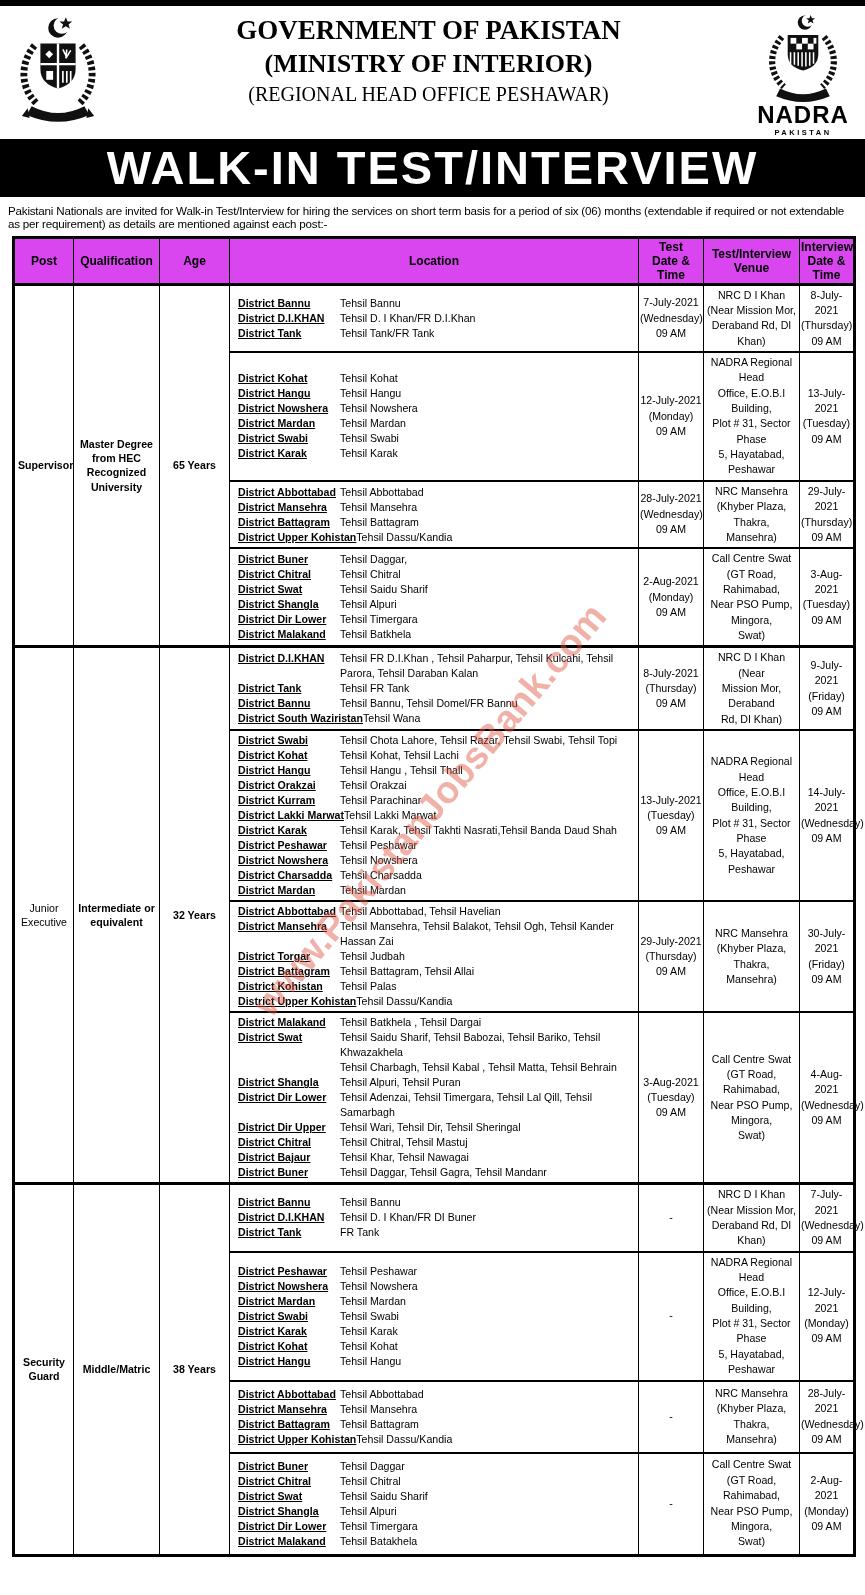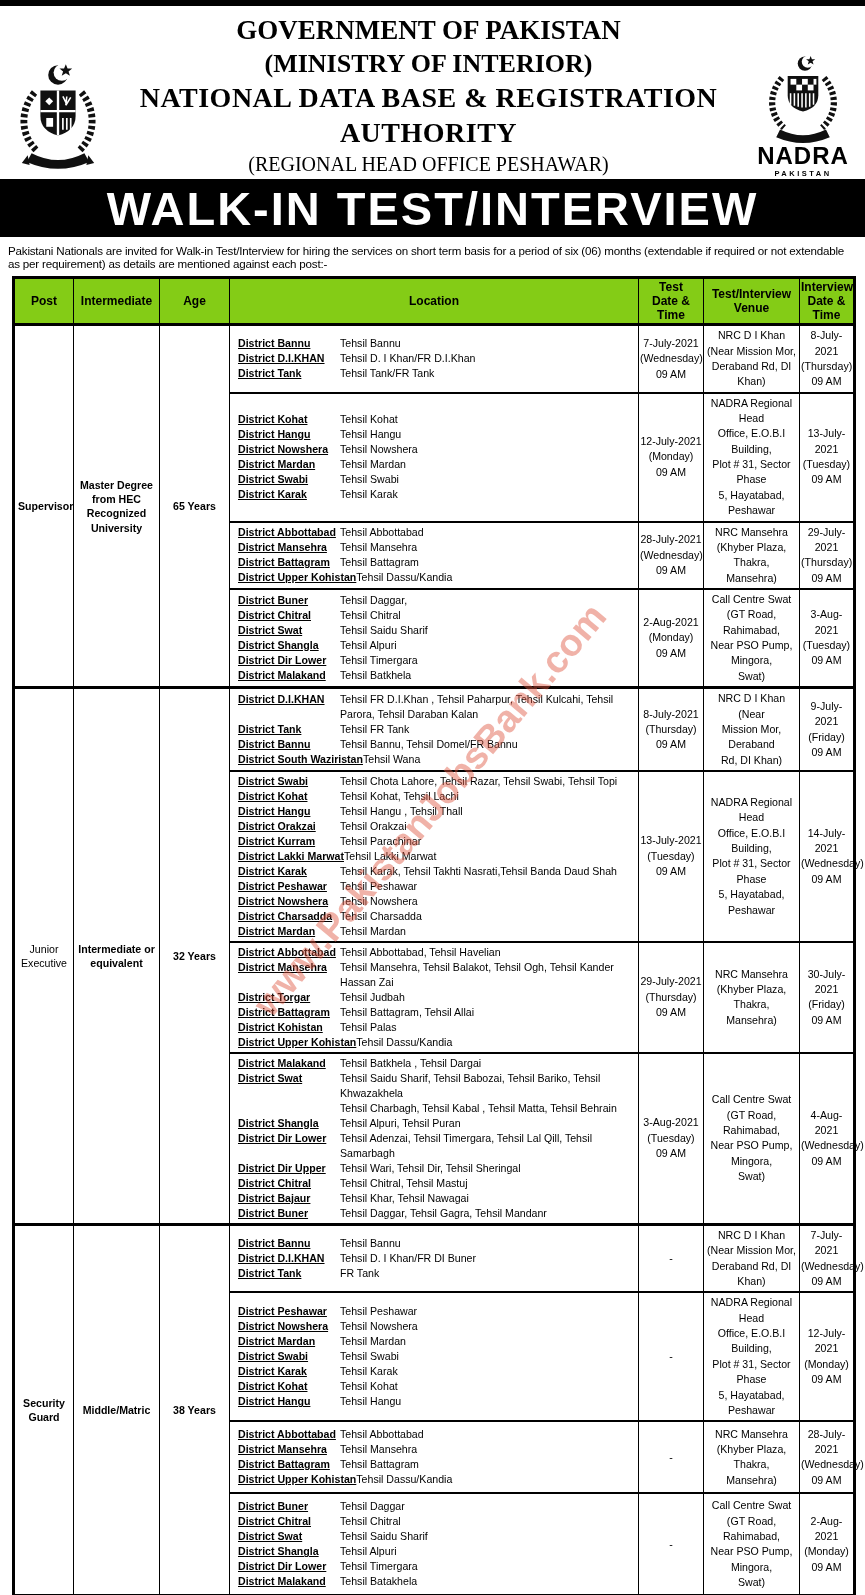--- a/index.html
+++ b/index.html
@@ -3,42 +3,42 @@
 <meta charset="utf-8">
 <style>
   html,body{margin:0;padding:0;background:#fff;}
   .page{
     position:relative;width:865px;height:1595px;margin:0 auto;background:#fff;
     font-family:"Liberation Sans",sans-serif;color:#000;overflow:hidden;
     display:flex;flex-direction:column;box-sizing:border-box;
   }
   .top-strip{height:6px;background:#000;flex:0 0 auto;}
   
-  .letterhead{display:flex;align-items:flex-end;justify-content:space-between;padding:8px 14px 2px 14px;flex:0 0 auto;}
+  .letterhead{display:flex;align-items:flex-start;justify-content:space-between;padding:8px 14px 2px 14px;flex:0 0 auto;}
   .emblem{flex:0 0 auto;}
   .head-text{flex:1 1 auto;text-align:center;font-family:"Liberation Serif",serif;line-height:1.25;}
   .head-l1{font-size:27px;font-weight:bold;}
   .head-l2{font-size:26px;font-weight:bold;}
   .head-l3{font-size:28px;font-weight:bold;letter-spacing:.5px;}
   .head-l4{font-size:20px;font-weight:normal;margin-top:2px;}
   .nadra-logo{flex:0 0 auto;text-align:center;line-height:1;}
   .nadra-word{font-family:"Liberation Sans",sans-serif;font-weight:bold;font-size:24px;letter-spacing:1px;margin-top:-2px;}
   .nadra-sub{font-size:7.5px;font-weight:bold;letter-spacing:2.5px;margin-top:2px;}
   
   .banner{background:#000;color:#fff;text-align:center;height:58px;display:flex;align-items:center;justify-content:center;
           font-size:47px;font-weight:bold;letter-spacing:2px;flex:0 0 auto;font-family:"Liberation Sans",sans-serif;}
   
   .intro{font-size:11.6px;padding:7px 18px 6px 8px;letter-spacing:-.2px;flex:0 0 auto;}
   
   table.jobs{border-collapse:collapse;table-layout:fixed;margin:0 12px 0 12px;width:841px;flex:0 0 auto;}
   table.jobs,
   table.jobs th,
   table.jobs td{border:1.5px solid #000;}
   table.jobs{border-width:3px;}
-  th{background:#84cc16;font-size:12px;font-weight:bold;white-space:pre-line;height:36px;vertical-align:middle;text-align:center;}
+  th{background:#d946ef;font-size:12px;font-weight:bold;white-space:pre-line;height:36px;vertical-align:middle;text-align:center;}
   td{vertical-align:middle;font-size:10.6px;}
   td.center{text-align:center;white-space:pre-line;line-height:1.45;padding:2px 1px;}
   td.meta{font-weight:bold;text-align:center;line-height:1.35;padding:2px 3px;}
   tr.post-start td{border-top:3px solid #000;}
   tr.block-start td{border-top:2px solid #000;}
   td.loc-cell{padding:2px 0 2px 8px;}
   tr.pad-lg td.loc-cell{padding-top:5px;padding-bottom:5px;}
   .loc-row{display:flex;line-height:15px;}
   .district{flex:0 0 102px;font-weight:bold;text-decoration:underline;white-space:nowrap;}
   .tehsil{flex:1 1 auto;white-space:pre-line;}
@@ -69,21 +69,20 @@
           <path d="M21 32 C6 50 6 76 24 92" fill="none" stroke="#101010" stroke-width="7" stroke-dasharray="3.5 2.6"></path>
           <path d="M69 32 C84 50 84 76 66 92" fill="none" stroke="#101010" stroke-width="7" stroke-dasharray="3.5 2.6"></path>
           <path d="M18 94 q27 14 54 0 l5 9 q-32 14 -64 0 z"></path>
           <path d="M14 96 l-6 8 8 2 z M76 96 l6 8 -8 2 z"></path>
         </g>
       </svg>
     </div>
     <div class="head-text">
       <div class="head-l1">GOVERNMENT OF PAKISTAN</div>
       <div class="head-l2">(MINISTRY OF INTERIOR)</div>
-      <div class="head-l3">NATIONAL DATA BASE &amp; REGISTRATION AUTHORITY</div>
       <div class="head-l4">(REGIONAL HEAD OFFICE PESHAWAR)</div>
     </div>
     <div class="nadra-logo">
       <svg width="96" height="88" viewBox="0 0 100 92" xmlns="http://www.w3.org/2000/svg">
         <g fill="#101010">
           <circle cx="52" cy="9" r="7.5"></circle>
           <circle cx="55" cy="7" r="6.3" fill="#fff"></circle>
           <polygon points="58,1 59.3,4.4 62.8,4.4 60,6.6 61,10 58,8 55,10 56,6.6 53.2,4.4 56.7,4.4"></polygon>
           <path d="M34 22 h32 v20 q0 13 -16 17 q-16 -4 -16 -17 z"></path>
           <g fill="#fff">
@@ -114,21 +113,21 @@
         <col style="width:86px">
         <col style="width:70px">
       <col style="width:409px">
         <col style="width:65px">
         <col style="width:96px">
         <col style="width:55px">
     </colgroup>
     <thead>
         <tr id="jobs-head">
           <th>Post</th>
-          <th>Intermediate</th>
+          <th>Qualification</th>
           <th>Age</th>
           <th>Location</th>
           <th>Test
 Date &amp; Time</th>
           <th>Test/Interview Venue</th>
           <th>Interview
 Date &amp; Time</th>
         </tr>
       </thead>
     <tbody id="jobs-body">

